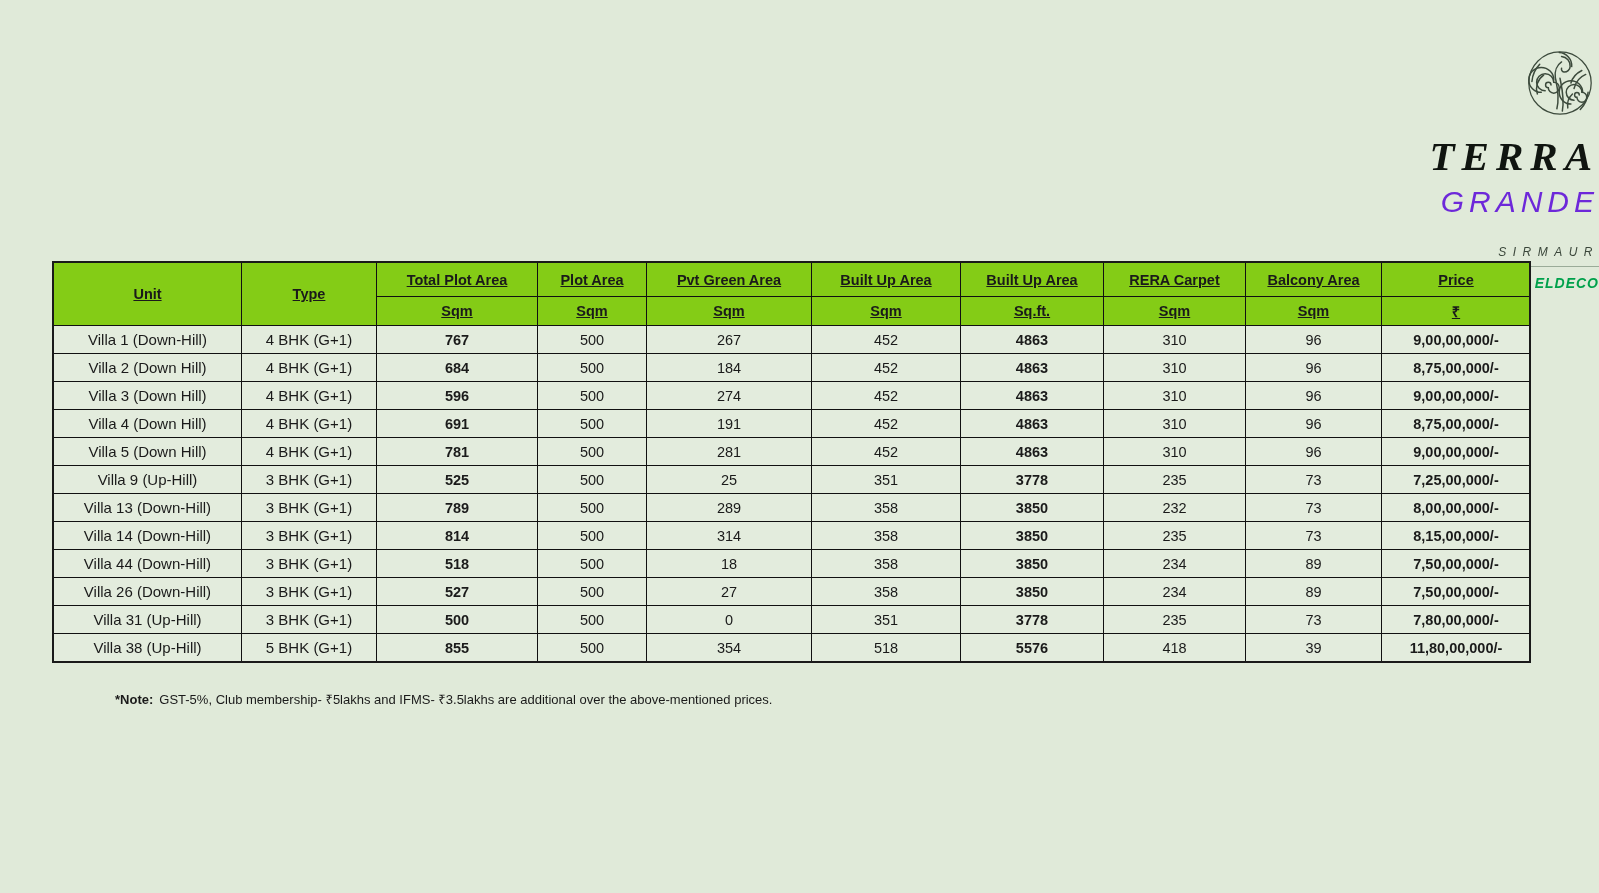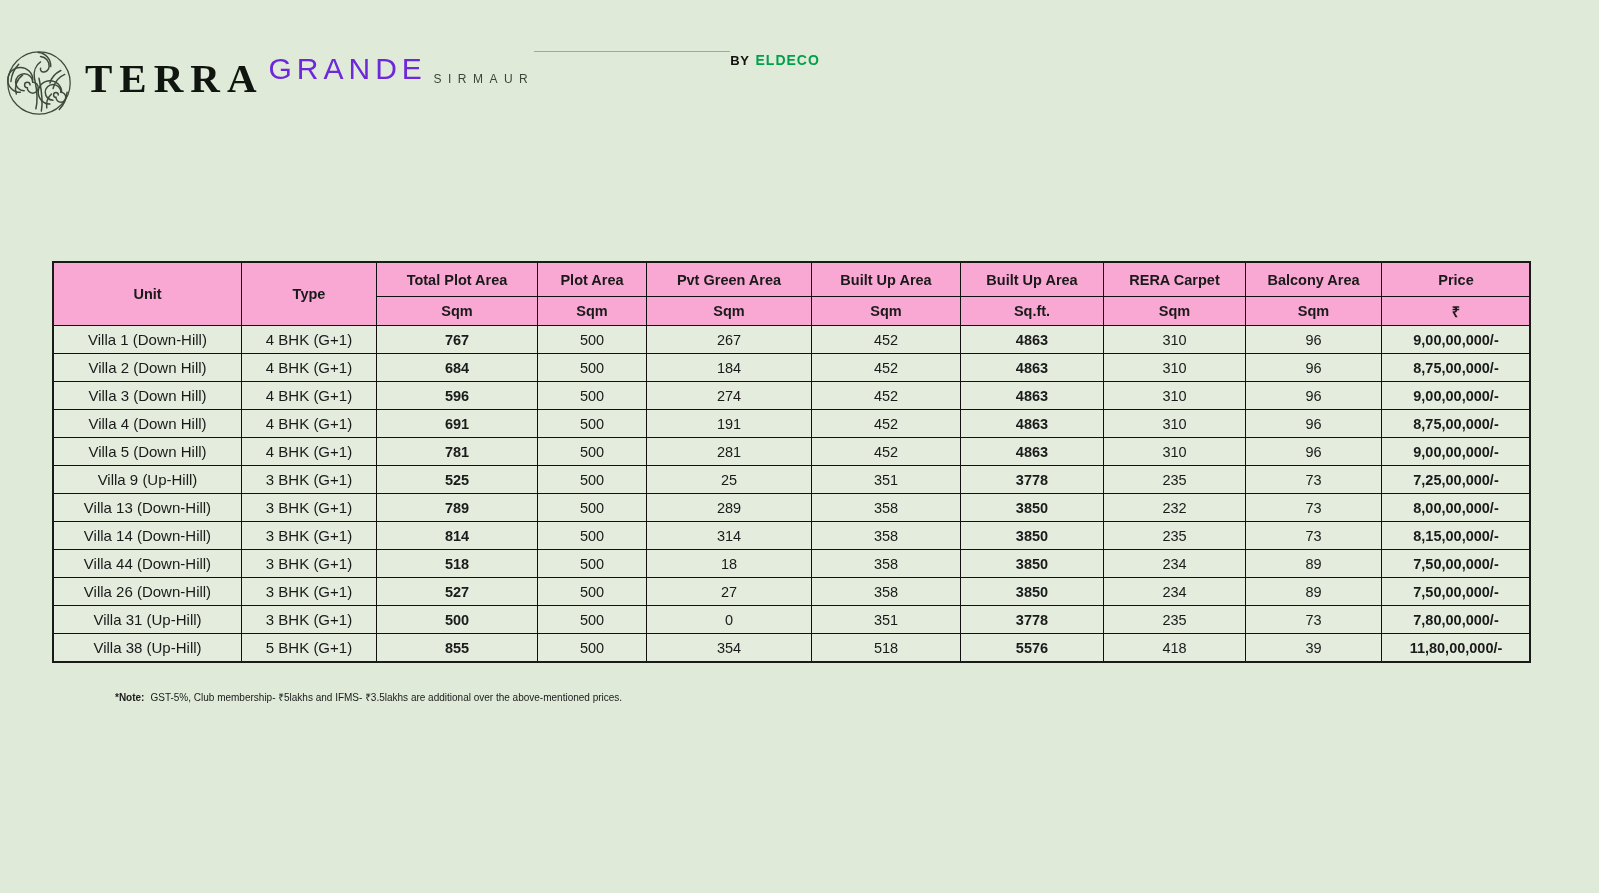--- a/index.html
+++ b/index.html
@@ -22,22 +22,23 @@
     box-sizing: border-box;
   }
 
   
   .brand {
     position: absolute;
     left: 0;
     right: 0;
     top: 44px;
     display: flex;
-    flex-direction: row;
-    align-items: flex-start;
+    flex-direction: column;
+    align-items: flex-end;
+    font-style: italic;
   }
   .brand-mark {
     width: 78px;
     height: 78px;
     display: block;
   }
   .brand-title {
     margin-top: 14px;
     font-family: "Liberation Serif", serif;
     font-size: 41px;
@@ -100,23 +101,24 @@
   table.pricing th,
   table.pricing td {
     border: 1px solid #111;
     padding: 0;
     text-align: center;
     vertical-align: middle;
     font-size: 14.5px;
     color: #1a1a1a;
   }
   thead th {
-    background: #f9a8d4;
+    background: #84cc16;
     font-weight: 700;
     color: #15290d;
+    text-decoration: underline;
   }
   thead tr.hrow1 th { height: 33px; font-size: 14.5px; }
   thead tr.hrow2 th { height: 28px; font-size: 14.5px; }
   thead th.span2 { height: 61px; font-size: 15.5px; }
 
   tbody td { height: 27px; background: #e3ecdd; }
   tbody td.unit  { font-size: 15px; }
   tbody td.type  { font-size: 15px; }
   tbody td.strong { font-weight: 700; }
 
@@ -139,21 +141,21 @@
     inset: -1px;
     border: 2px solid #1a1a1a;
     pointer-events: none;
   }
 
   
   .note {
     position: absolute;
     left: 115px;
     top: 690px;
-    font-size: 10px;
+    font-size: 13px;
     color: #1a1a1a;
     white-space: nowrap;
   }
   .note-label {
     font-weight: 700;
     margin-right: 6px;
   }
 </style>
 </head>
 <body>

